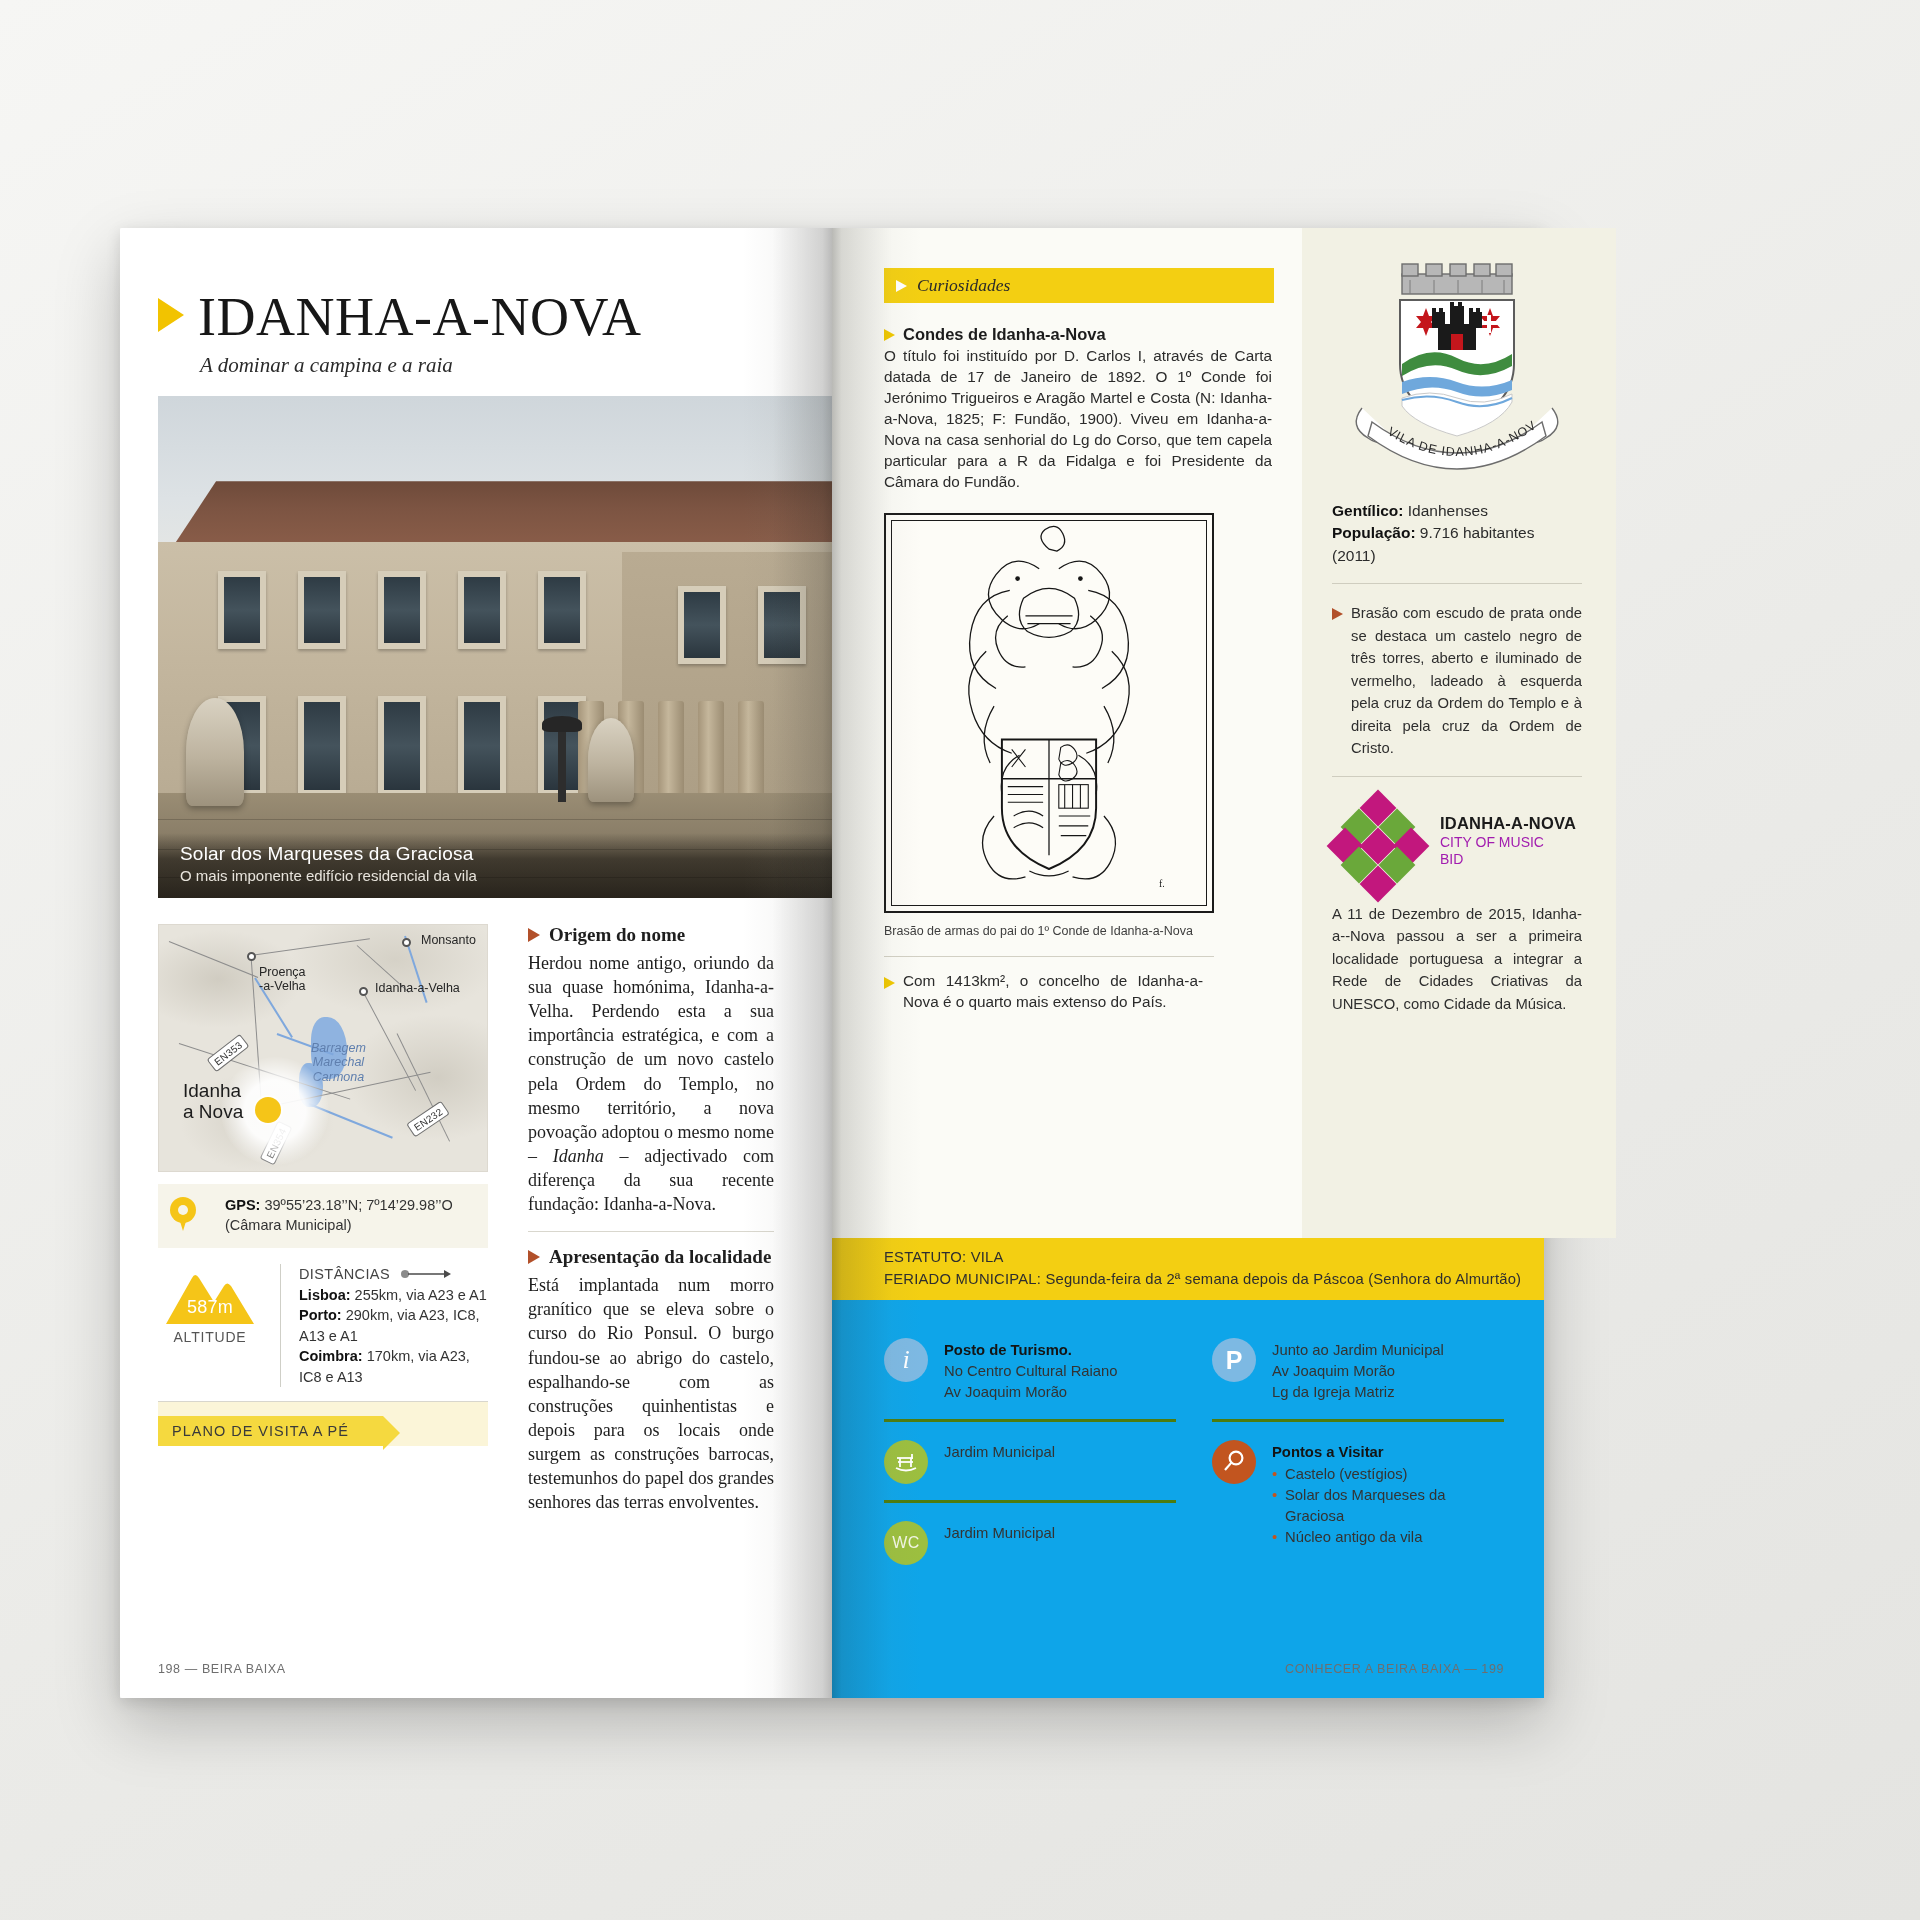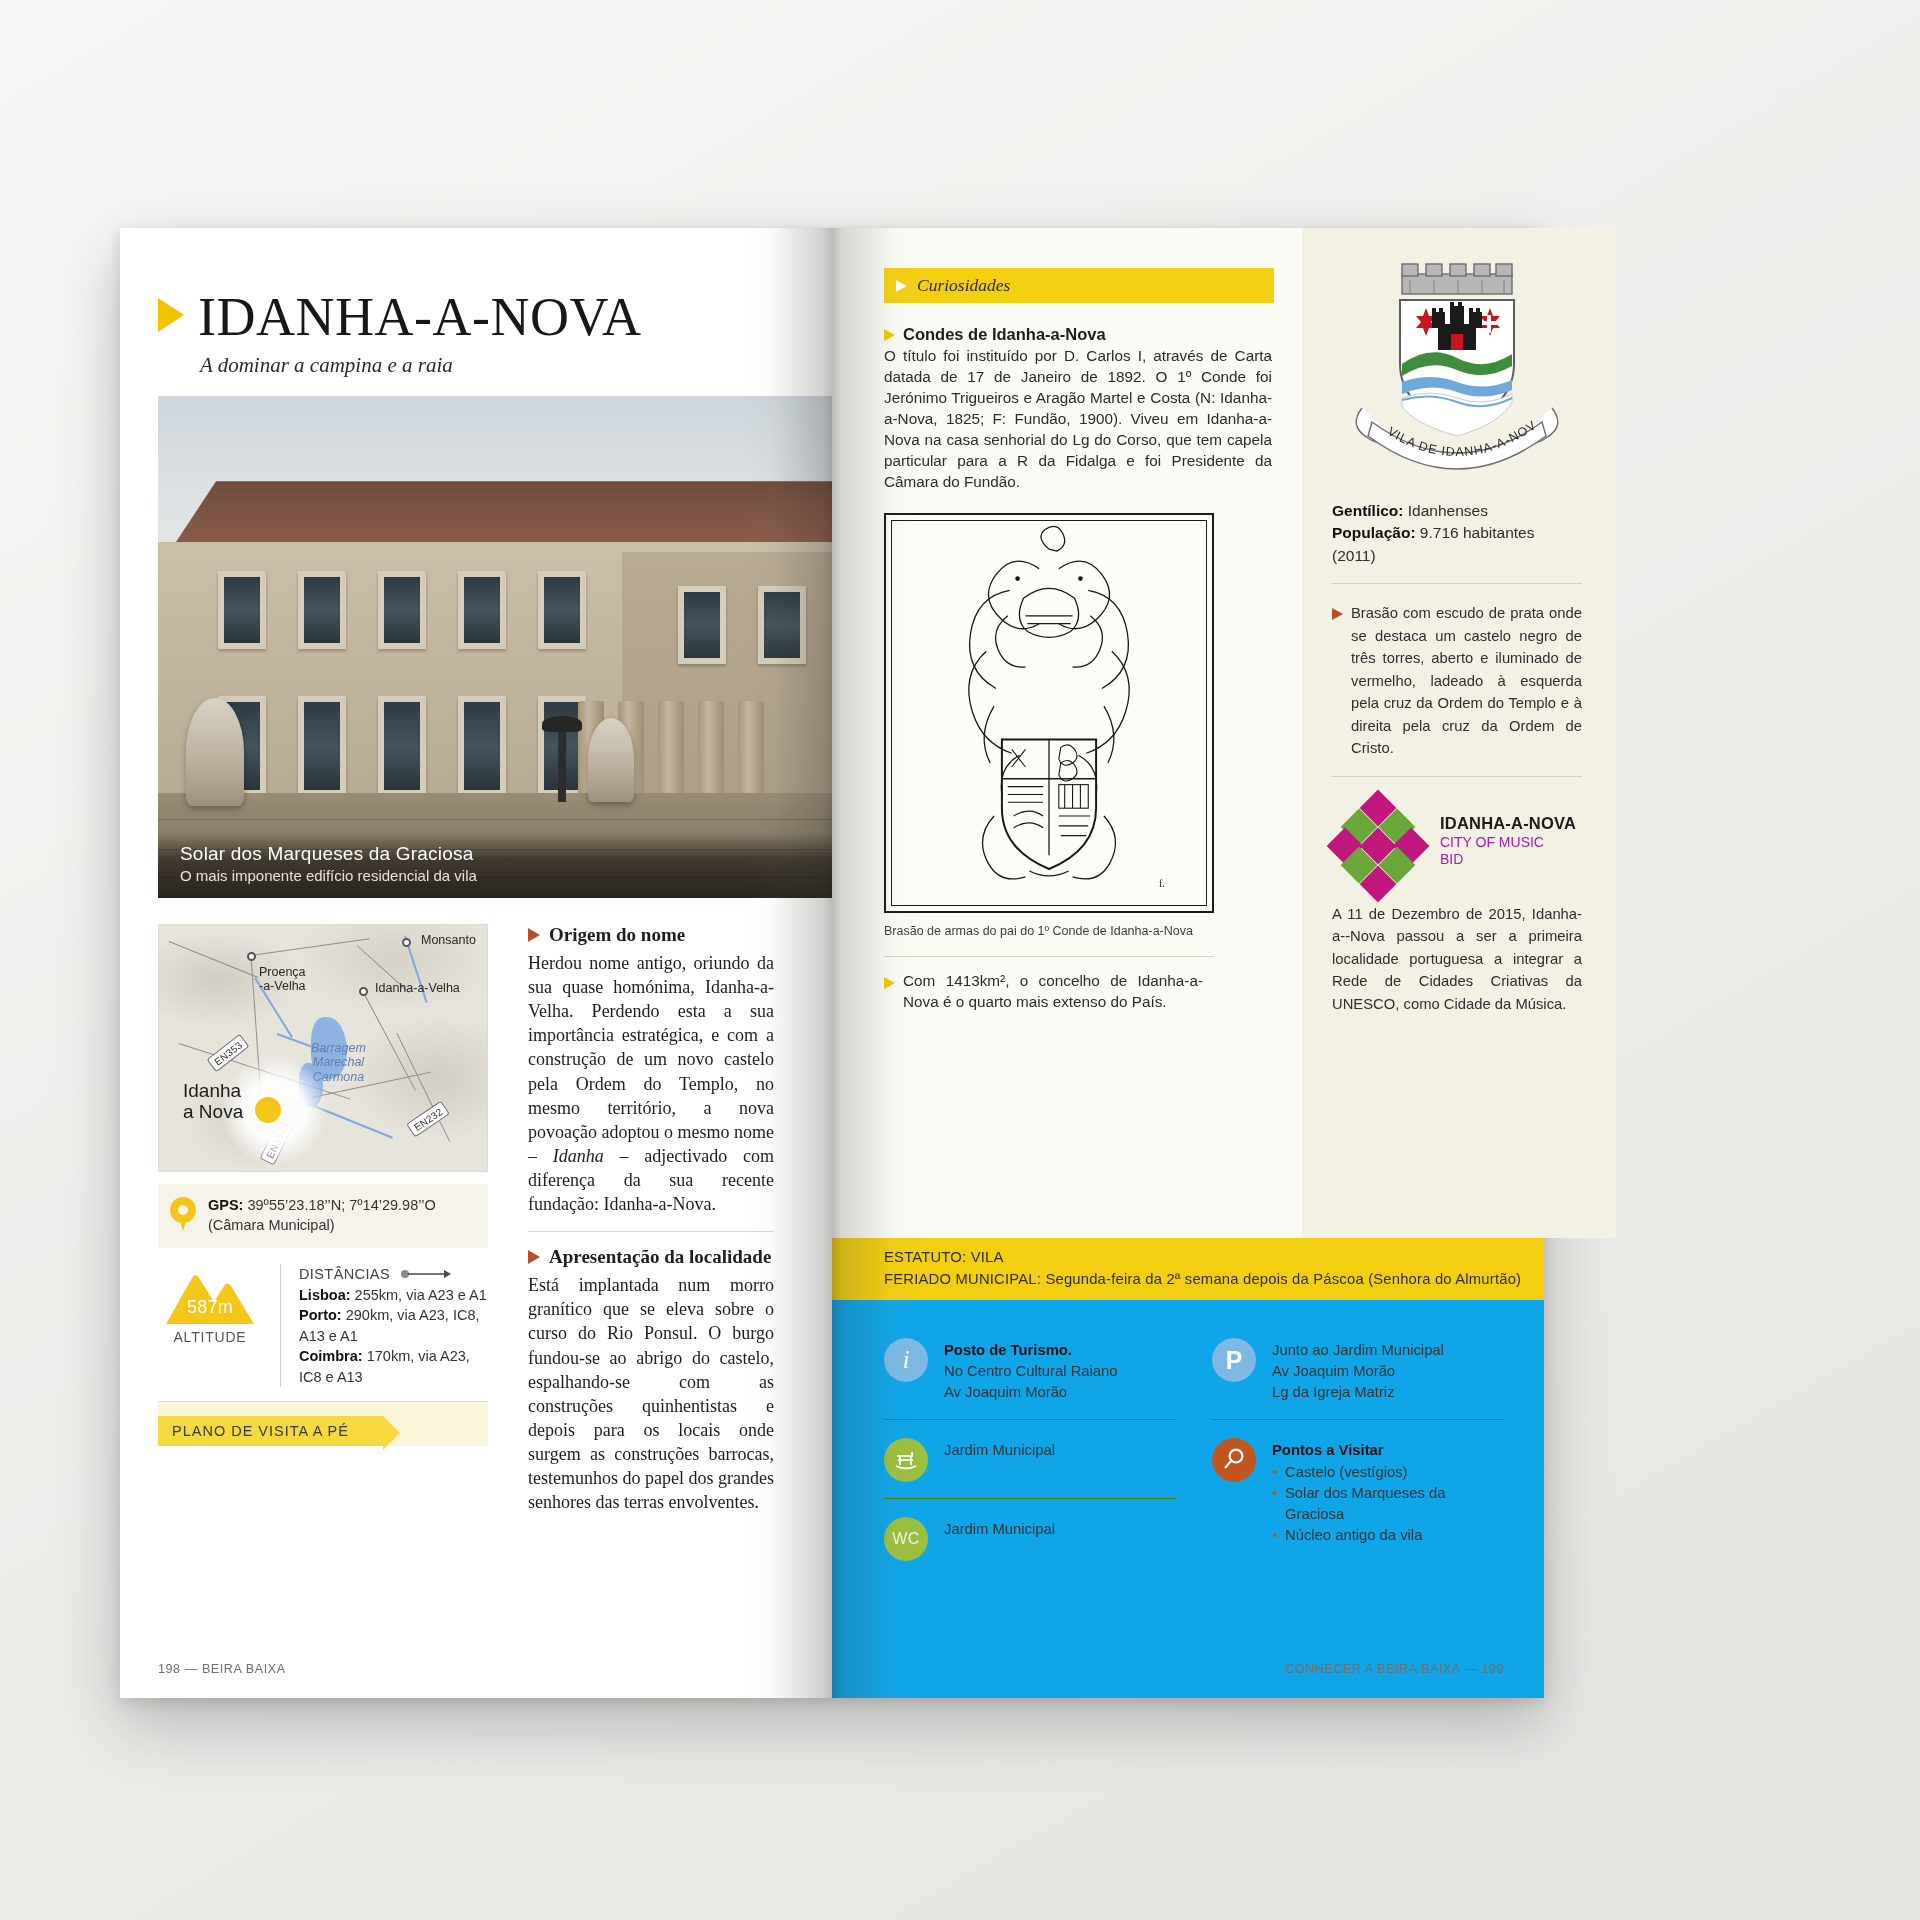--- a/index.html
+++ b/index.html
@@ -166,21 +166,21 @@
     background:#f5c518; box-shadow: 0 0 0 2px rgba(255,255,255,.6);
   }
   .maintown { position:absolute; font-size:19px; color:#1c1c1c; line-height:1.1; }
   .shield {
     position:absolute; background:#fff; border:1px solid #6f6f6f; border-radius:3px;
     font-size:10px; color:#333; padding:1.5px 4px; letter-spacing:.3px;
   }
 
   .gps-box {
     margin-top: 12px; background:#f6f4ea; padding: 11px 10px 13px 12px;
-    display:flex; gap:12px; align-items:flex-start;
+    display:flex; gap:29px; align-items:flex-start;
   }
   .pin {
     position:relative; width:26px; height:34px; flex:none; margin-top:2px;
   }
   .pin::before{
     content:''; position:absolute; left:0; top:0; width:26px; height:26px;
     border-radius:50% 50% 50% 50%; background:#f5c518;
   }
   .pin::after{
     content:''; position:absolute; left:8px; top:18px; width:10px; height:16px;
@@ -315,21 +315,21 @@
     background:#f3cf12; padding:9px 0 0 52px;
   }
   .status-bar div { font-size:14.8px; color:#2e2e2e; line-height:1.48; letter-spacing:.2px; }
 
   .services {
     position:absolute; left:0; right:0; top:1072px; bottom:0;
     background:#0ea5e9; display:flex; padding:34px 40px 0 52px; gap:36px;
   }
   .svc-col { flex:1; }
   .svc-item { display:flex; gap:16px; align-items:flex-start; padding: 4px 0 16px; }
-  .svc-item + .svc-item { border-top:1px solid #4d7c0f; padding-top:18px; }
+  .svc-item + .svc-item { border-top:3px solid #4d7c0f; padding-top:18px; }
   .ic {
     width:44px; height:44px; border-radius:50%; flex:none;
     display:flex; align-items:center; justify-content:center;
     color:#fff;
   }
   .ic.blue { background:#7db9e3; }
   .ic.green { background:#9cbf3f; }
   .ic.orange { background:#c2551f; }
   .ic.info { font-family:"Liberation Serif", serif; font-style:italic; font-size:26px; }
   .ic.park { font-size:25px; font-weight:700; }

